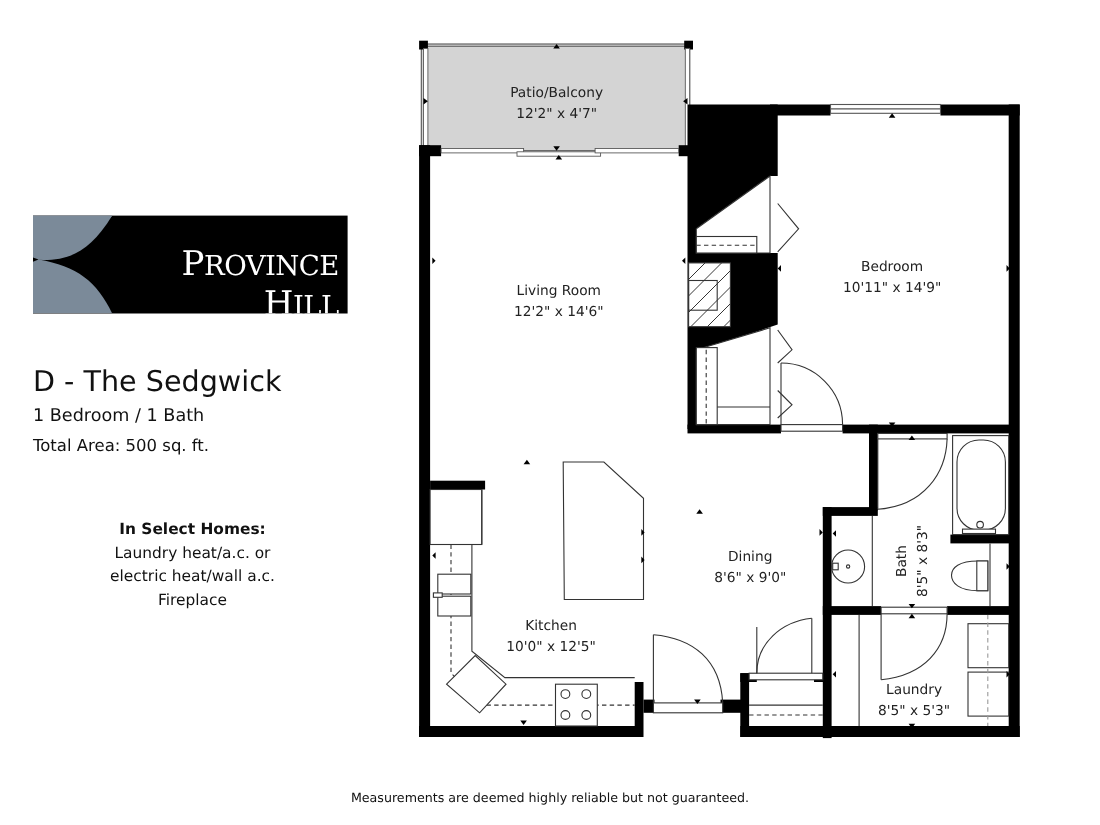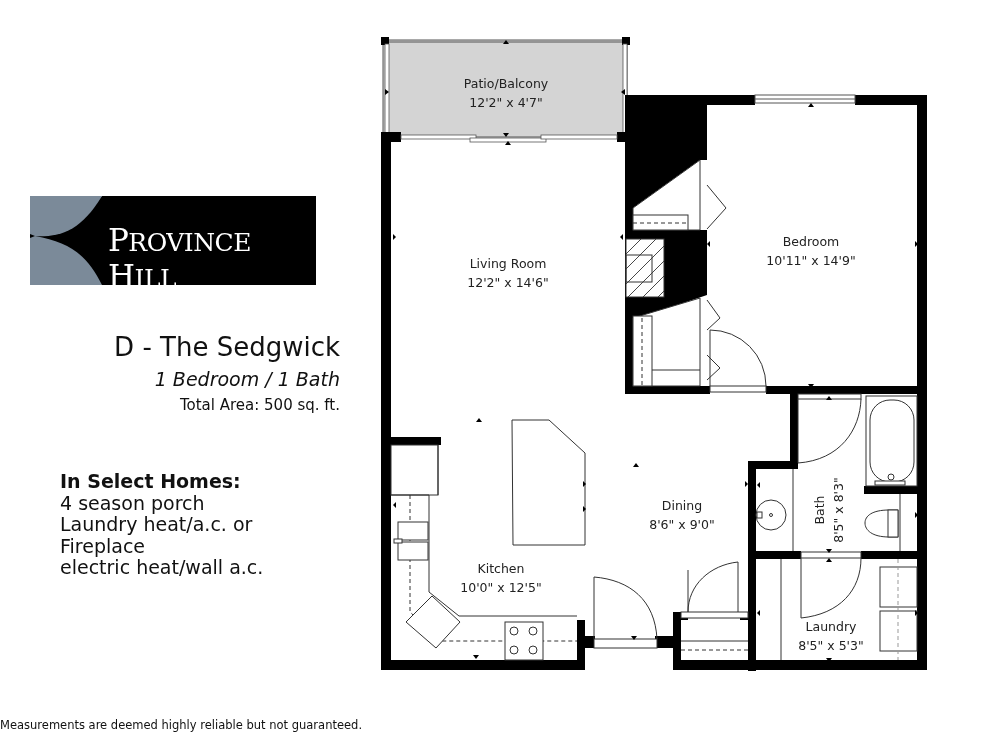--- a/index.html
+++ b/index.html
@@ -1,27 +1,27 @@
 <!DOCTYPE html>
 <html><head>
 <meta charset="utf-8">
 <style>
   html, body { margin: 0; padding: 0; background: #ffffff; }
   body { width: 1000px; height: 750px; position: relative; overflow: hidden; font-family: "DejaVu Sans", sans-serif; color: #111; }
   .logo { position: absolute; left: 30px; top: 196px; width: 286px; height: 89px; background: #000; overflow: hidden; }
   .logo svg { position: absolute; left: 0; top: 0; }
-  .logo-text { position: absolute; left: 78px; top: 26px; width: 200px; color: #fff; font-family: "DejaVu Serif", serif; font-size: 25px; letter-spacing: -0.5px; }
+  .logo-text { position: absolute; left: 78px; top: 26px; width: 200px; text-align: right; color: #fff; font-family: "DejaVu Serif", serif; font-size: 25px; letter-spacing: -0.5px; }
   .logo-text .cap { font-size: 31px; }
-  .info { position: absolute; left: 30px; width: 310px; text-align: right; }
+  .info { position: absolute; left: 30px; width: 310px; text-align: left; }
   .title { top: 332px; font-size: 26px; }
-  .subtitle { top: 368px; font-size: 19px; font-style: italic; }
+  .subtitle { top: 368px; font-size: 16px; }
   .area { top: 396px; font-size: 15px; }
-  .features { position: absolute; left: 60px; top: 471px; width: 230px; text-align: left; font-size: 19px; line-height: 21.5px; }
+  .features { position: absolute; left: 60px; top: 471px; width: 230px; text-align: center; font-size: 14px; line-height: 21.5px; }
   .features .head { font-weight: bold; }
-  .footer { position: absolute; left: 0; top: 718px; width: 1000px; font-size: 11.5px; }
+  .footer { position: absolute; left: 0; top: 718px; width: 1000px; text-align: center; font-size: 11.5px; }
   .plan { position: absolute; left: 0; top: 0; }
   .room-label { font-family: "DejaVu Sans", sans-serif; font-size: 12.5px; fill: #222; text-anchor: middle; }
 </style>
 </head>
 <body>
 
 <div class="logo">
   <svg width="286" height="89" viewBox="0 0 286 89">
     <path d="M0 0 H72 C60 10 48 30 0 40 Z" fill="#7b8a99"></path>
     <path d="M0 0 H72 C58 18 40 34 5 40 C40 46 58 60 72 89 H0 Z" fill="#7b8a99"></path>
@@ -30,24 +30,23 @@
   </svg>
   <div class="logo-text"><span class="cap">P</span><span>ROVINCE </span><span class="cap">H</span><span>ILL</span></div>
 </div>
 
 <div class="info title">D - The Sedgwick</div>
 <div class="info subtitle">1 Bedroom / 1 Bath</div>
 <div class="info area">Total Area: 500 sq. ft.</div>
 
 <div class="features">
   <div class="head">In Select Homes:</div>
-  <div>4 season porch</div>
   <div>Laundry heat/a.c. or</div>
+  <div>electric heat/wall a.c.</div>
   <div>Fireplace</div>
-  <div>electric heat/wall a.c.</div>
 </div>
 
 <svg class="plan" width="1000" height="750" viewBox="0 0 1000 750">
 
   <g>
     <rect x="383" y="40" width="244" height="97" fill="#d4d4d4" stroke="#555" stroke-width="1"></rect>
     <line x1="383" y1="42" x2="627" y2="42" stroke="#555" stroke-width="1"></line>
     <rect x="381" y="37" width="8" height="8" fill="#000"></rect>
     <rect x="622" y="37" width="8" height="8" fill="#000"></rect>
     <rect x="385" y="44" width="4" height="93" fill="#fff" stroke="#555" stroke-width="0.8"></rect>

